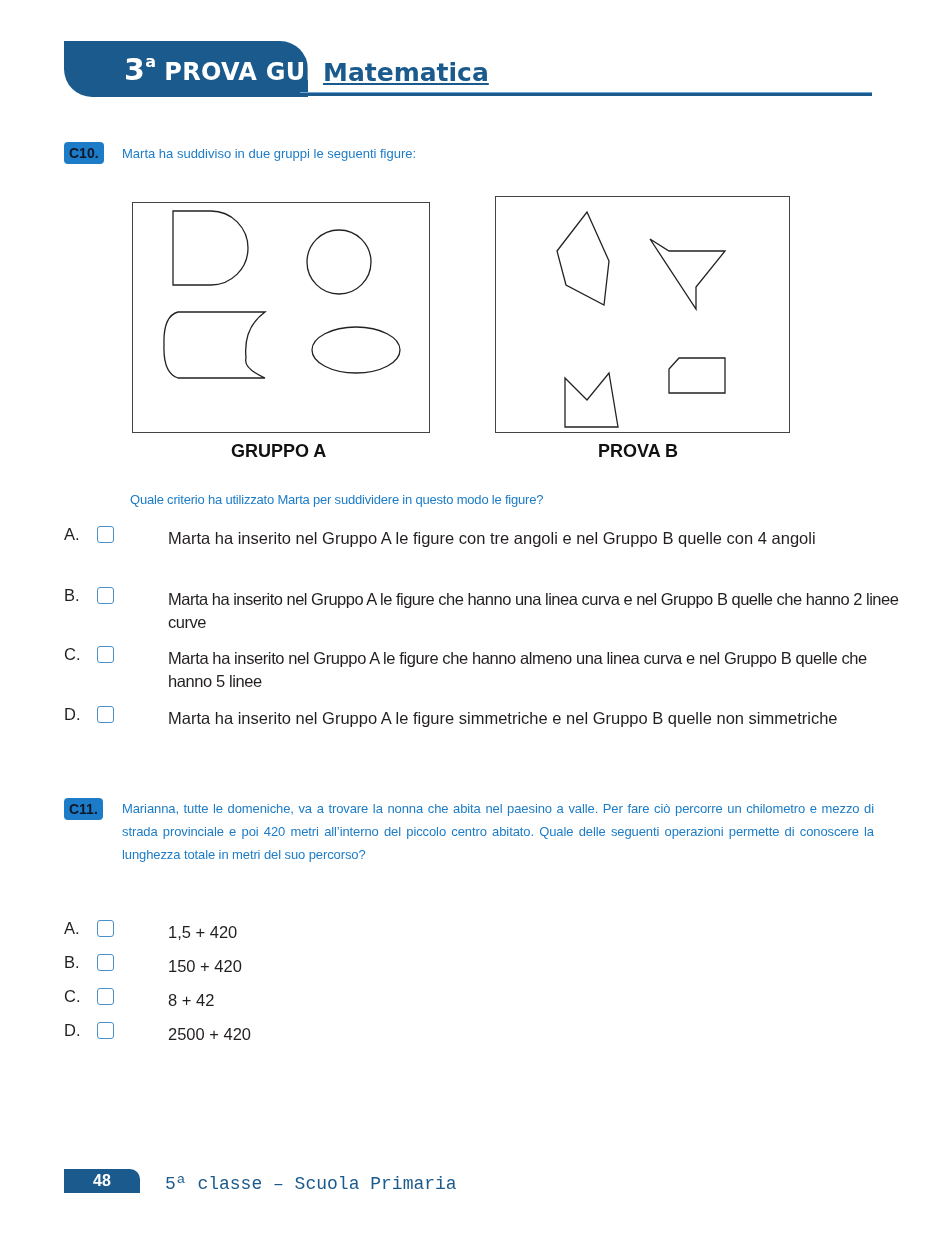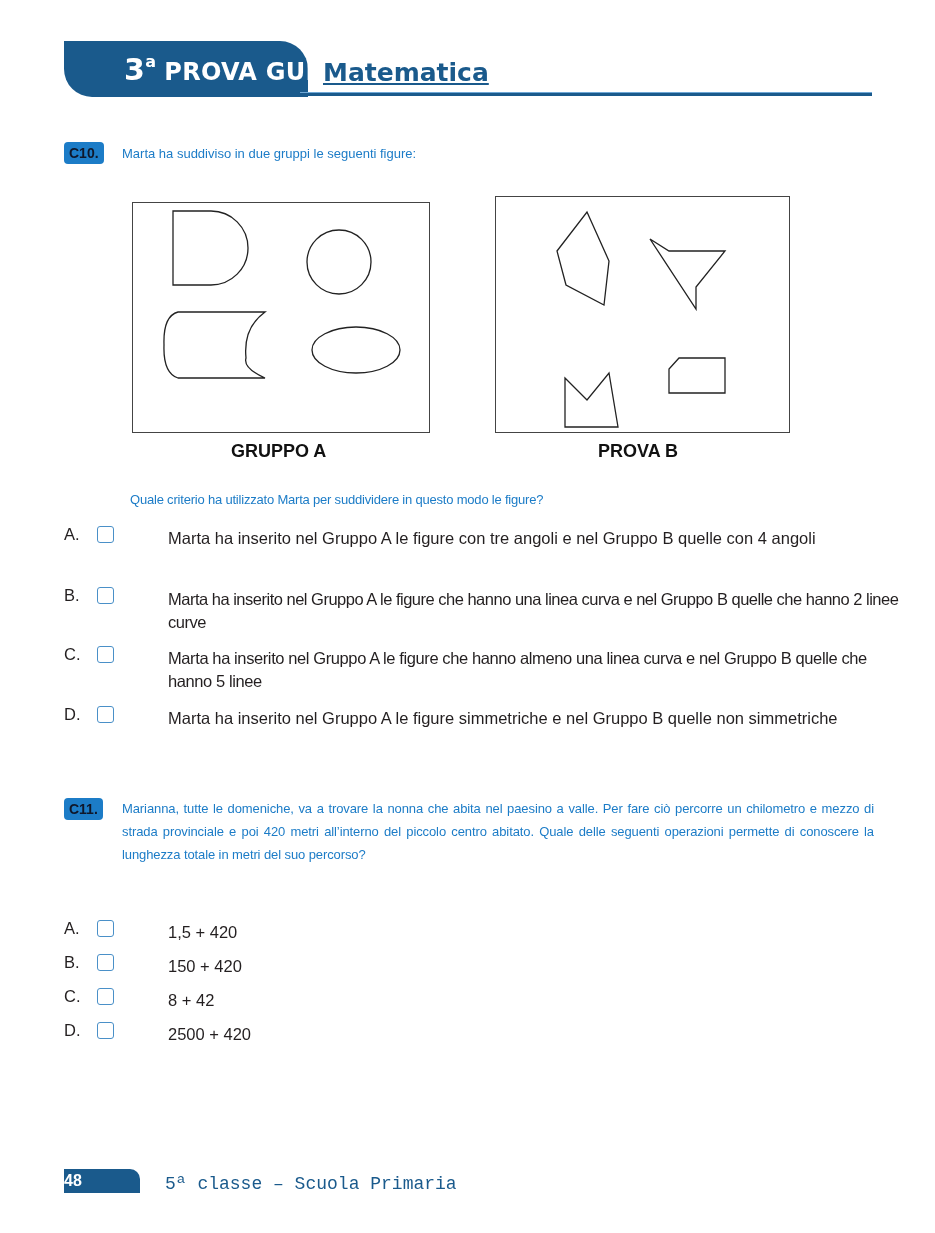--- a/index.html
+++ b/index.html
@@ -33,21 +33,21 @@
   
   .opt { position: absolute; left: 64px; width: 820px; font-size: 16.5px; line-height: 23px; color: #231f20; }
   .opt-letter { position: absolute; left: 0; top: 0; width: 28px; }
   .opt-box { position: absolute; left: 33px; top: 3px; width: 15px; height: 15px;
              border: 1.5px solid #4a90c8; border-radius: 3px; background: #fff; }
   .opt-text { position: absolute; left: 72px; top: 4px; width: 738px; margin-left: 32px; }
 
   
   .pg-num { position: absolute; left: 64px; top: 1169px; width: 76px; height: 24px;
             background: #1a5a8c; border-radius: 0 10px 0 0; color: #fff; font-weight: bold;
-            font-size: 16px; text-align: left; line-height: 24px; }
+            font-size: 16px; text-align: center; line-height: 24px; }
   .footer-text { position: absolute; left: 165px; top: 1174px; color: #1a5a8c; font-size: 18px;
                  font-family: Liberation Mono, monospace; }
 </style>
 </head>
 <body>
 
 <div class="hdr-tab"></div>
 <div class="hdr-tab-text">
   <span class="num">3</span><sup>a</sup><span class="small-caps">PROVA GUIDATA</span>
 </div>

